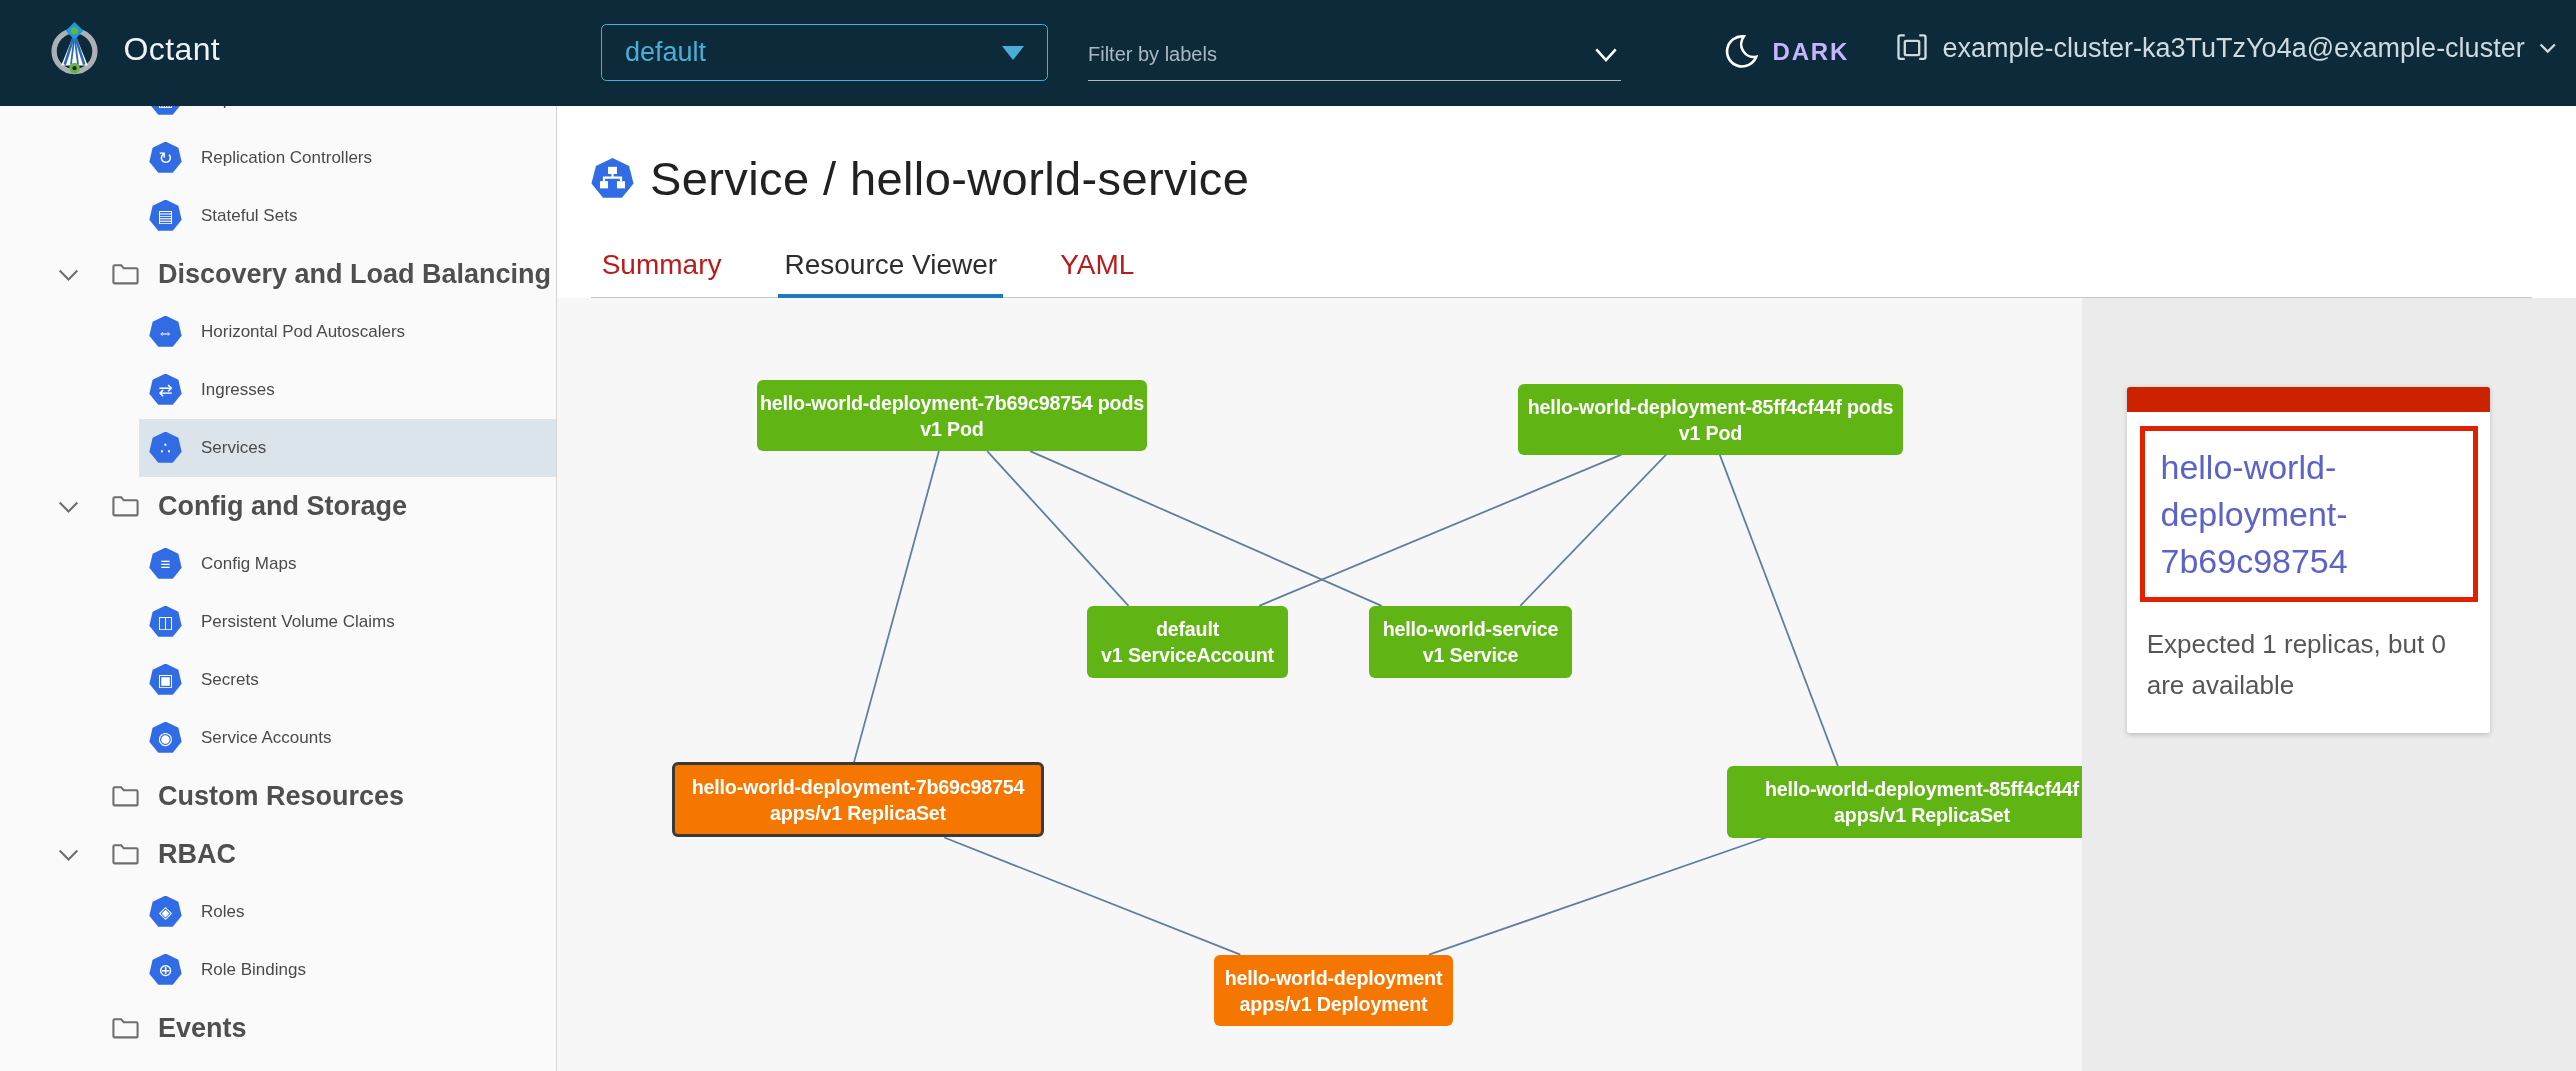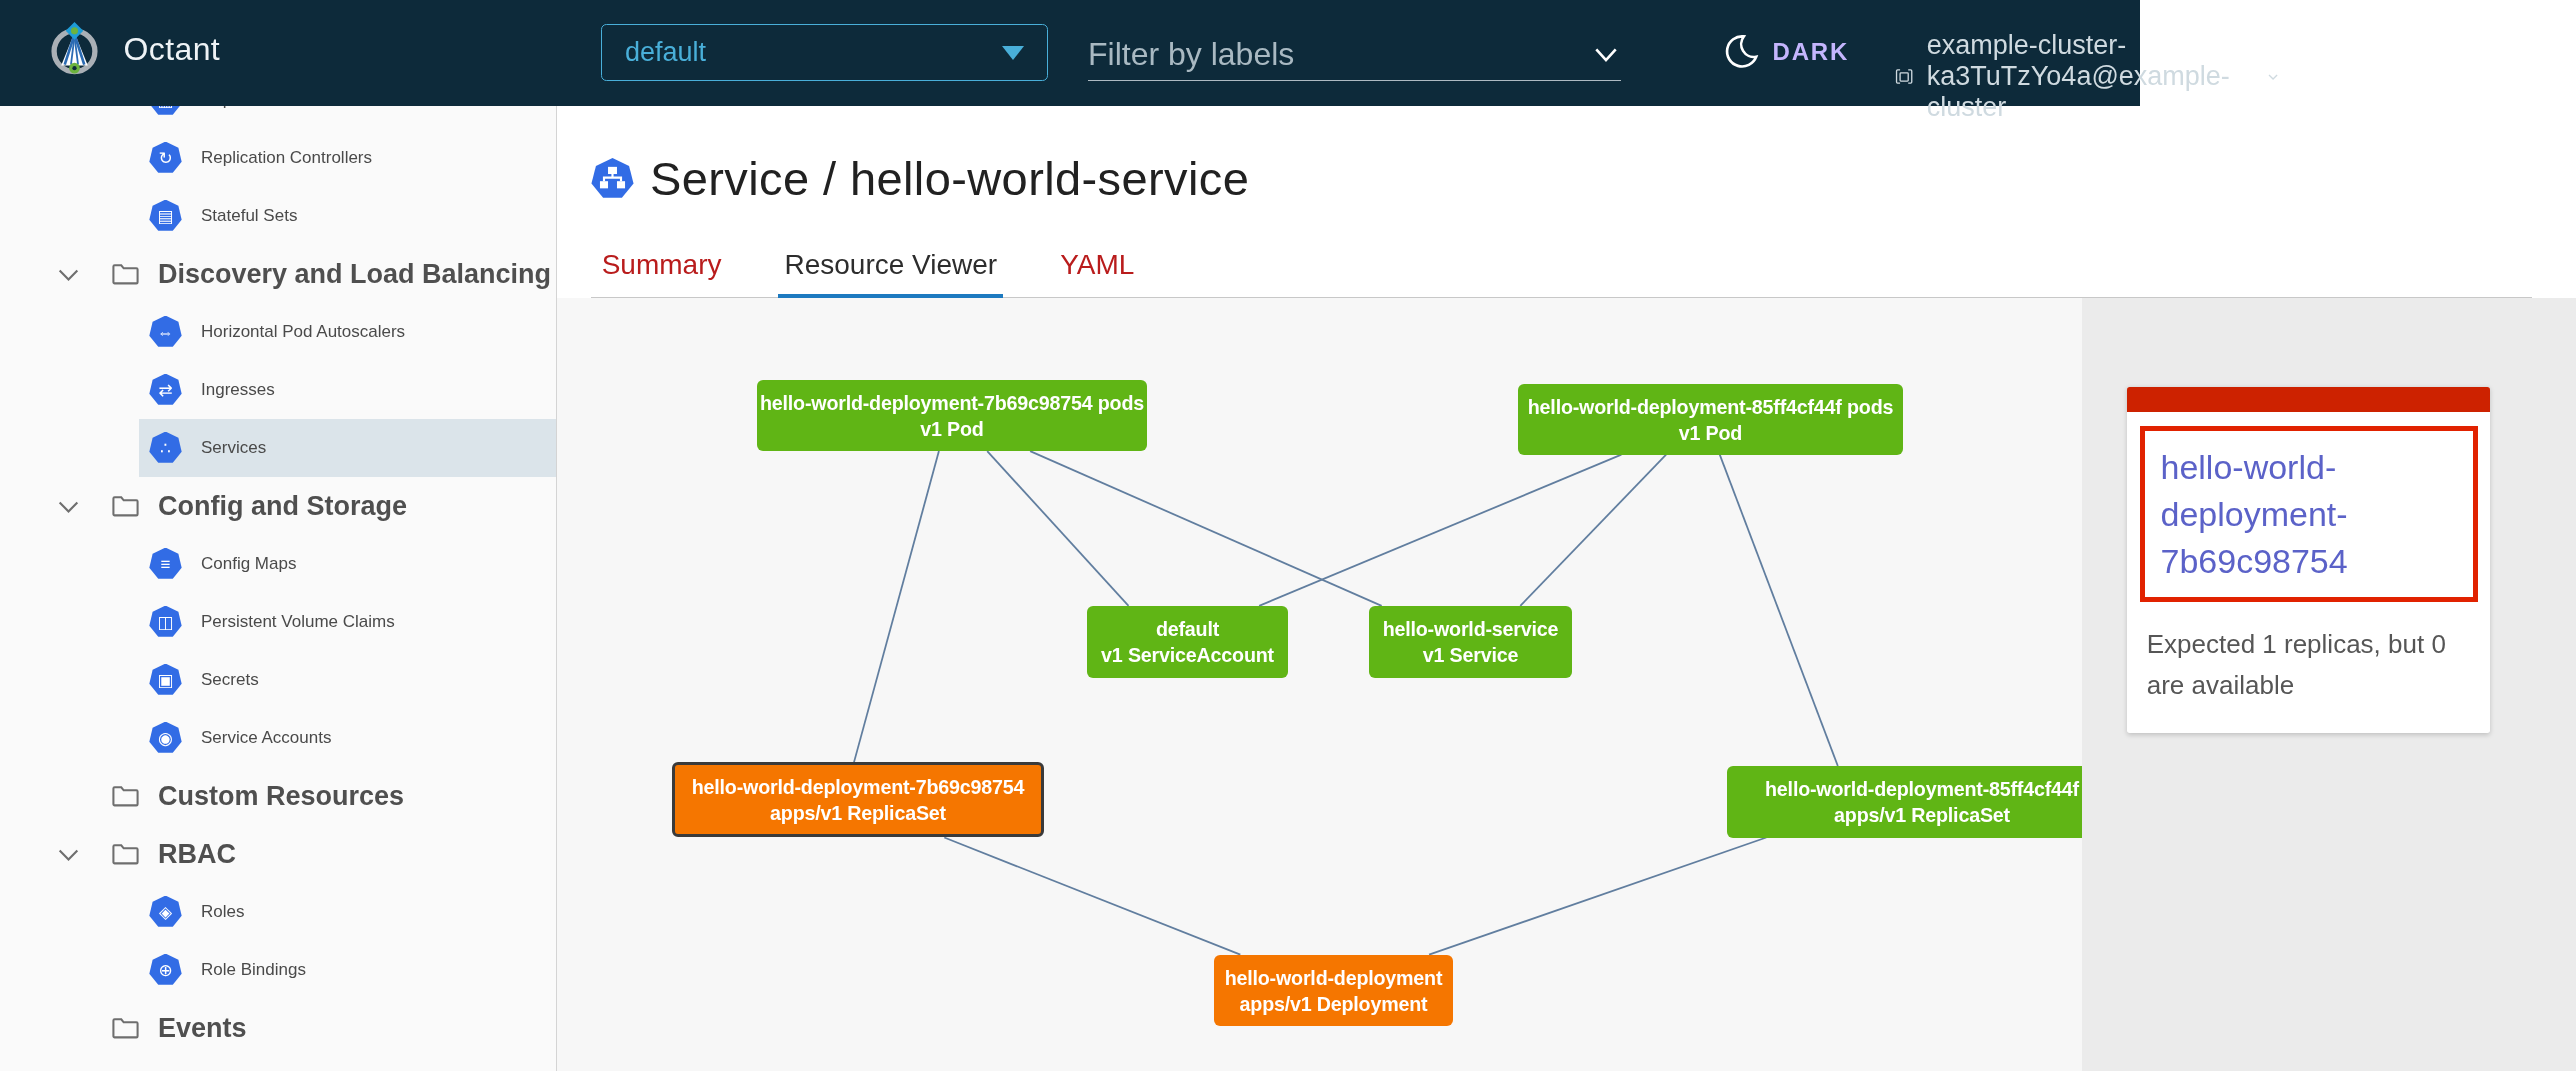--- a/index.html
+++ b/index.html
@@ -1,35 +1,35 @@
 <!DOCTYPE html>
 <html style="font-size:14.3px"><head>
 <meta charset="utf-8">
 <style>
   * { margin:0; padding:0; box-sizing:border-box; }
   html,body { width:2576px; height:1072px; overflow:hidden; background:#fff;
               font-family:"Liberation Sans", sans-serif; }
   .app { position:relative; width:2576px; height:1072px; }
 
   
-  .topbar { position:absolute; left:0; top:0; width:2140px; height:106px; background:#0d2a3a; z-index:30; }
+  .topbar { position:absolute; left:0; top:0; width:2576px; height:106px; background:#0d2a3a; z-index:30; }
   .brand { position:absolute; left:47px; top:21.5px; display:flex; align-items:center; gap:21.5px; }
   .brand-title { color:#eef3f6; font-size:32px; font-weight:400; letter-spacing:0.4px; }
 
   .ns-select { position:absolute; left:601px; top:24px; width:447px; height:57px;
                border:1.8px solid #49afd9; border-radius:5.4px; display:flex; align-items:center;
                padding:0 23px; cursor:pointer; }
   .ns-value { color:#49afd9; font-size:27px; flex:1; }
   .ns-caret { width:0; height:0; border-left:11.6px solid transparent; border-right:11.6px solid transparent;
               border-top:14.3px solid #49afd9; }
 
   .filter { position:absolute; left:1088px; top:29px; width:533px; height:52px;
             border-bottom:1.8px solid #aebac2; display:flex; align-items:center; }
   .filter input { flex:1; background:transparent; border:none; outline:none;
-                  font-size:32px; color:#e6edf1; font-family:"Liberation Sans", sans-serif; }
+                  font-size:20px; color:#e6edf1; font-family:"Liberation Sans", sans-serif; }
   .filter input::placeholder { color:#a9b9c2; opacity:1; }
   .filter svg { flex:0 0 auto; }
 
   .theme-toggle { position:absolute; left:1724px; top:32px; display:flex; align-items:center; gap:12.5px; cursor:pointer; }
   .theme-label { color:#c4b5fd; font-size:24px; font-weight:700; letter-spacing:1.8px; }
 
   .context-sel { position:absolute; left:1894px; top:30px; display:flex; align-items:center; gap:12.5px; cursor:pointer;justify-content:flex-end; }
   .context-label { color:#cfdae0; font-size:27px; }
 
   

